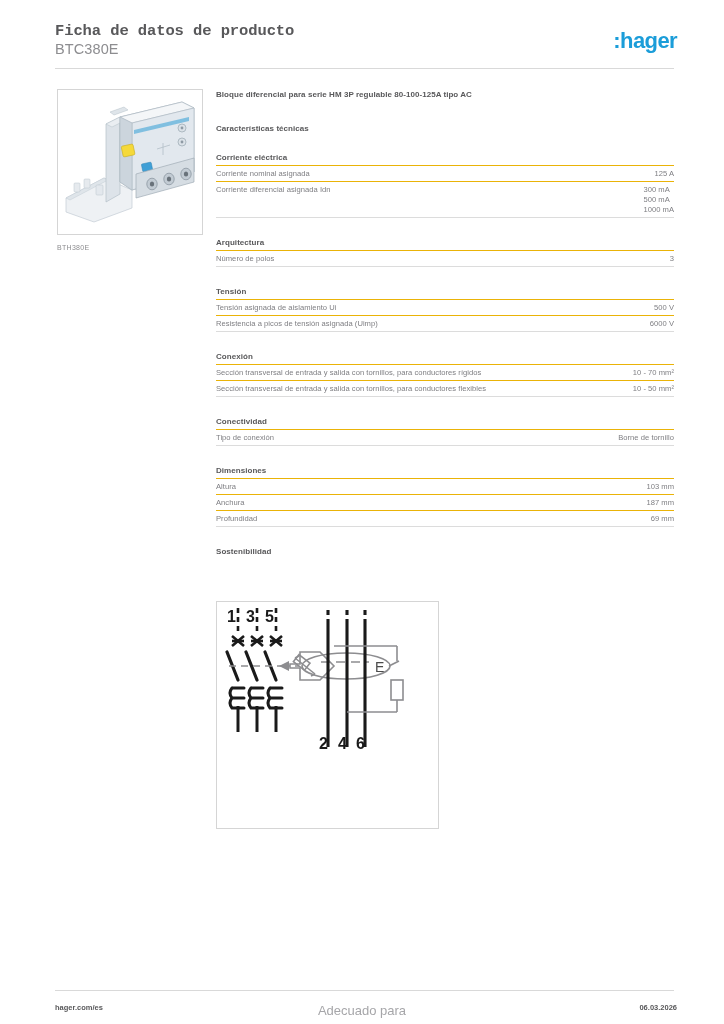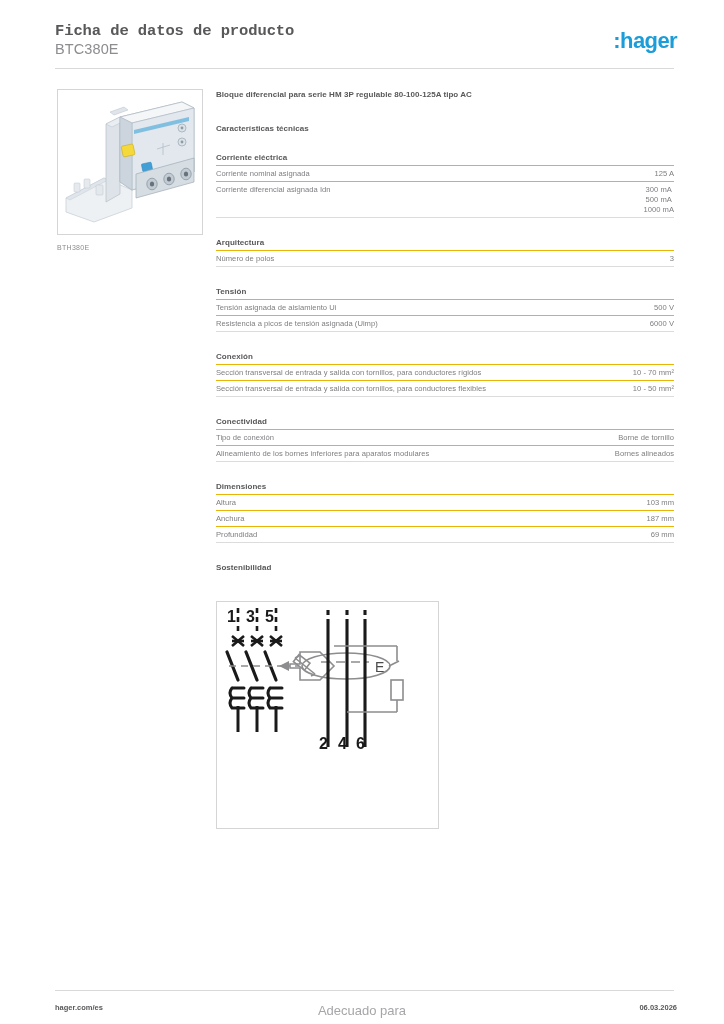--- a/index.html
+++ b/index.html
@@ -116,21 +116,21 @@
     font-size: 7.6px;
     color: #7e7e82;
     line-height: 10px;
     letter-spacing: 0.03px;
     white-space: nowrap;
   }
   .row-value {
     font-size: 7.6px;
     color: #7e7e82;
     line-height: 10px;
-    text-align: center;
+    text-align: left;
     white-space: pre-line;
     letter-spacing: 0.03px;
     padding-left: 12px;
   }
 
   
   .illus-title {
     position: absolute;
     left: 216px; top: 586px;
     font-size: 8px;
@@ -286,24 +286,20 @@
           <div class="row">
             <div class="row-label">Sección transversal de entrada y salida con tornillos, para conductores flexibles</div>
             <div class="row-value">10 - 50 mm²</div>
           </div>
         </div>
         <div class="sec-block">
           <div class="sec-title">Conectividad</div>
           <div class="row">
             <div class="row-label">Tipo de conexión</div>
             <div class="row-value">Borne de tornillo</div>
-          </div>
-          <div class="row">
-            <div class="row-label">Alineamiento de los bornes inferiores para aparatos modulares</div>
-            <div class="row-value">Bornes alineados</div>
           </div>
         </div>
         <div class="sec-block">
           <div class="sec-title">Dimensiones</div>
           <div class="row">
             <div class="row-label">Altura</div>
             <div class="row-value">103 mm</div>
           </div>
           <div class="row">
             <div class="row-label">Anchura</div>

